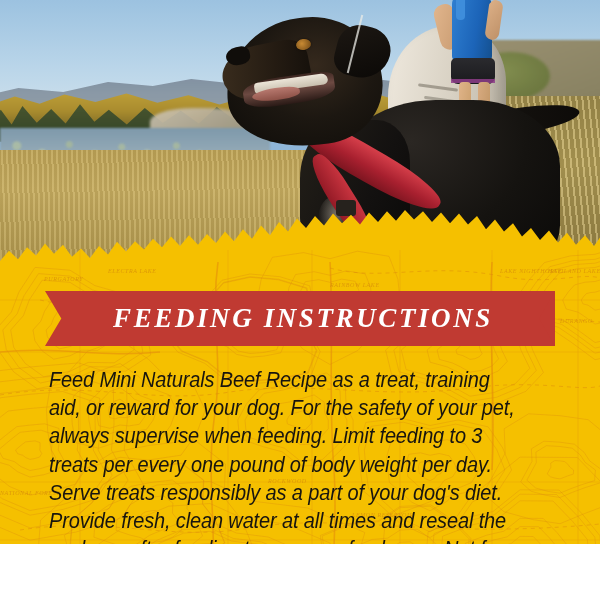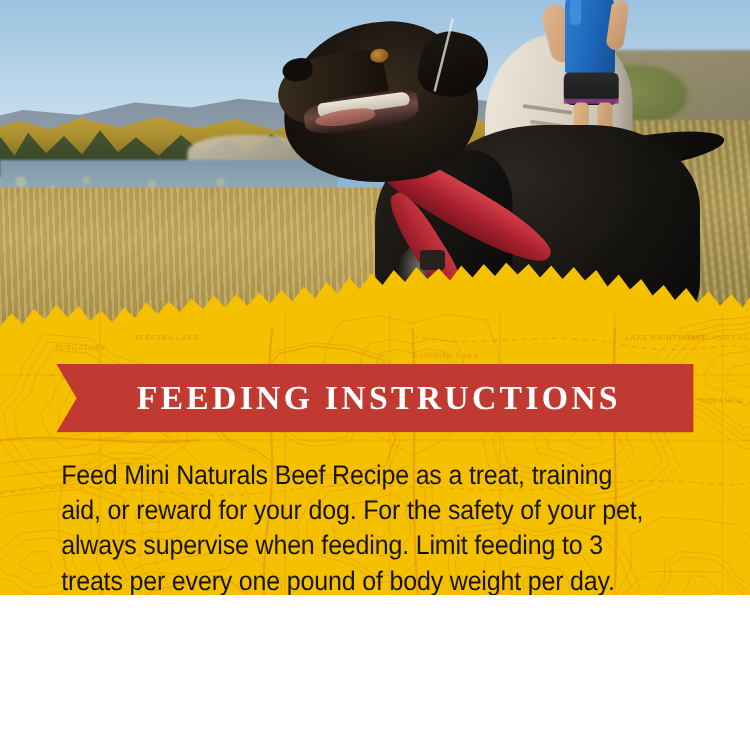--- a/index.html
+++ b/index.html
@@ -3,23 +3,24 @@
 <meta charset="utf-8">
 <style>
   html, body {
     margin: 0;
     padding: 0;
     background: #ffffff;
   }
   #page {
     position: relative;
     width: 600px;
-    height: 476px;
+    height: 544px;
     overflow: hidden;
     font-family: "Liberation Sans", sans-serif;
+    font-style: italic;
   }
 
   
   #photo {
     position: absolute;
     left: 0; top: 0;
     width: 600px;
     height: 262px;
     overflow: hidden;
     background: #8fb6d8;

